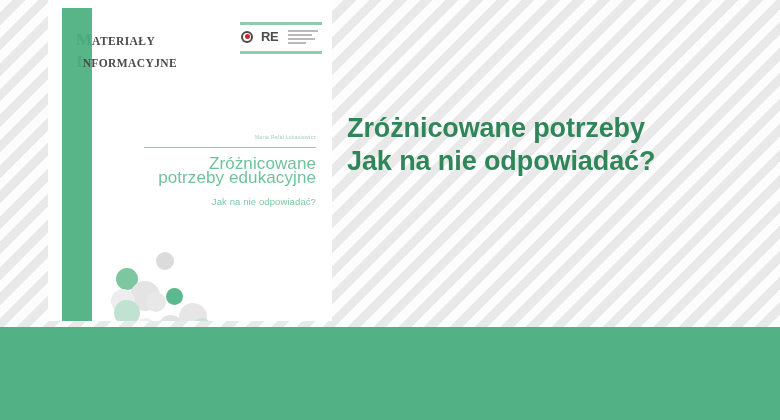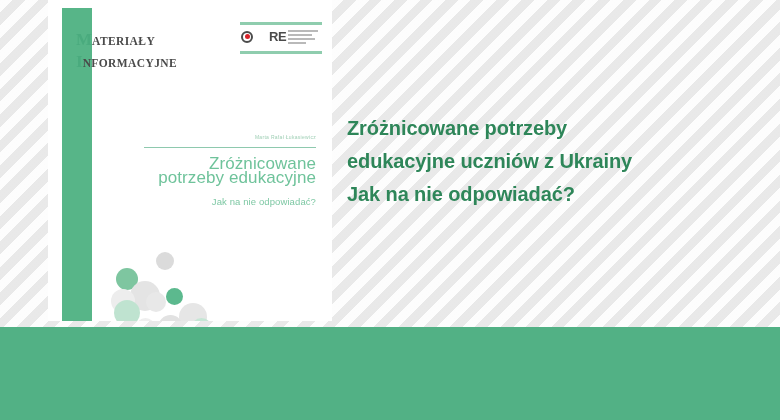--- a/index.html
+++ b/index.html
@@ -106,21 +106,21 @@
     background: #8fcdae;
   }
   .ore-rule.top { top: 0px; }
   .ore-rule.bottom { top: 29px; }
   #ore-wordmark {
     position: absolute;
     left: 1px;
     top: 7px;
     display: flex;
     align-items: center;
-    gap: 16px;
+    gap: 8px;
   }
   #ore-o {
     position: relative;
     width: 12px;
     height: 12px;
     border-radius: 50%;
     border: 2px solid #4b4b4b;
     box-sizing: border-box;
     display: inline-block;
   }
@@ -213,21 +213,21 @@
   
   #headline {
     position: absolute;
     left: 347px;
     top: 112px;
     width: 420px;
   }
   .headline-line {
     display: block;
     color: #2e8659;
-    font-size: 20px;
+    font-size: 27px;
     font-weight: 700;
     line-height: 33px;
     letter-spacing: -0.1px;
     white-space: nowrap;
   }
 </style>
 </head>
 <body>
 
 <div id="stage">
@@ -286,17 +286,16 @@
       <div id="cover-author-rule"></div>
       <div class="cover-title-line">Zróżnicowane</div>
       <div class="cover-title-line">potrzeby edukacyjne</div>
       <div id="cover-subtitle">Jak na nie odpowiadać?</div>
     </div>
 
   </div>
 
   <div id="headline">
     <span class="headline-line">Zróżnicowane potrzeby</span>
-    <span class="headline-line">edukacyjne uczniów z Ukrainy</span>
     <span class="headline-line">Jak na nie odpowiadać?</span>
   </div>
 
 </div>
 
 </body></html>

